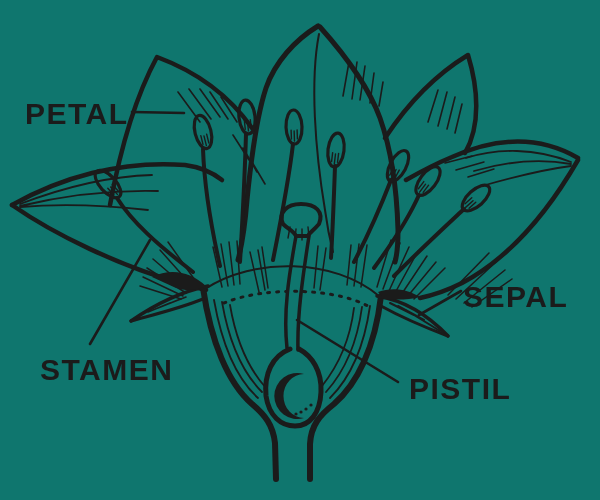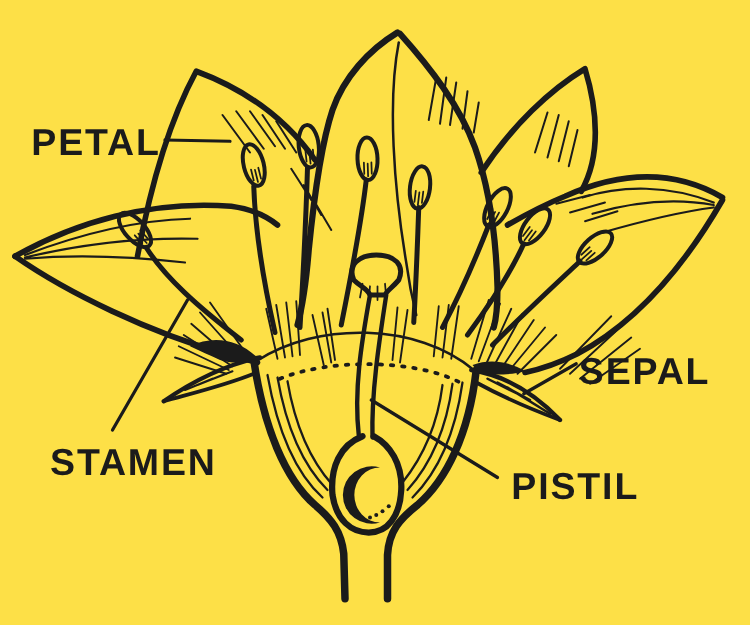--- a/index.html
+++ b/index.html
@@ -1,16 +1,16 @@
 <!DOCTYPE html>
 <html><head>
 <meta charset="utf-8">
 <style>
   html,body{margin:0;padding:0;background:#ffffff;}
-  .stage{width:600px;height:500px;background:#fde047;position:relative;overflow:hidden;}
+  .stage{width:600px;height:500px;background:#0f766e;position:relative;overflow:hidden;}
   svg{display:block;}
   .ink{stroke:#1b1b1b;fill:none;stroke-linecap:round;stroke-linejoin:round;}
   .fillink{fill:#1b1b1b;stroke:none;}
   text.diagram-label{
     font-family:"Liberation Sans", sans-serif;
     font-weight:bold;
     font-size:30px;
     letter-spacing:1.5px;
     fill:#1b1b1b;
   }

